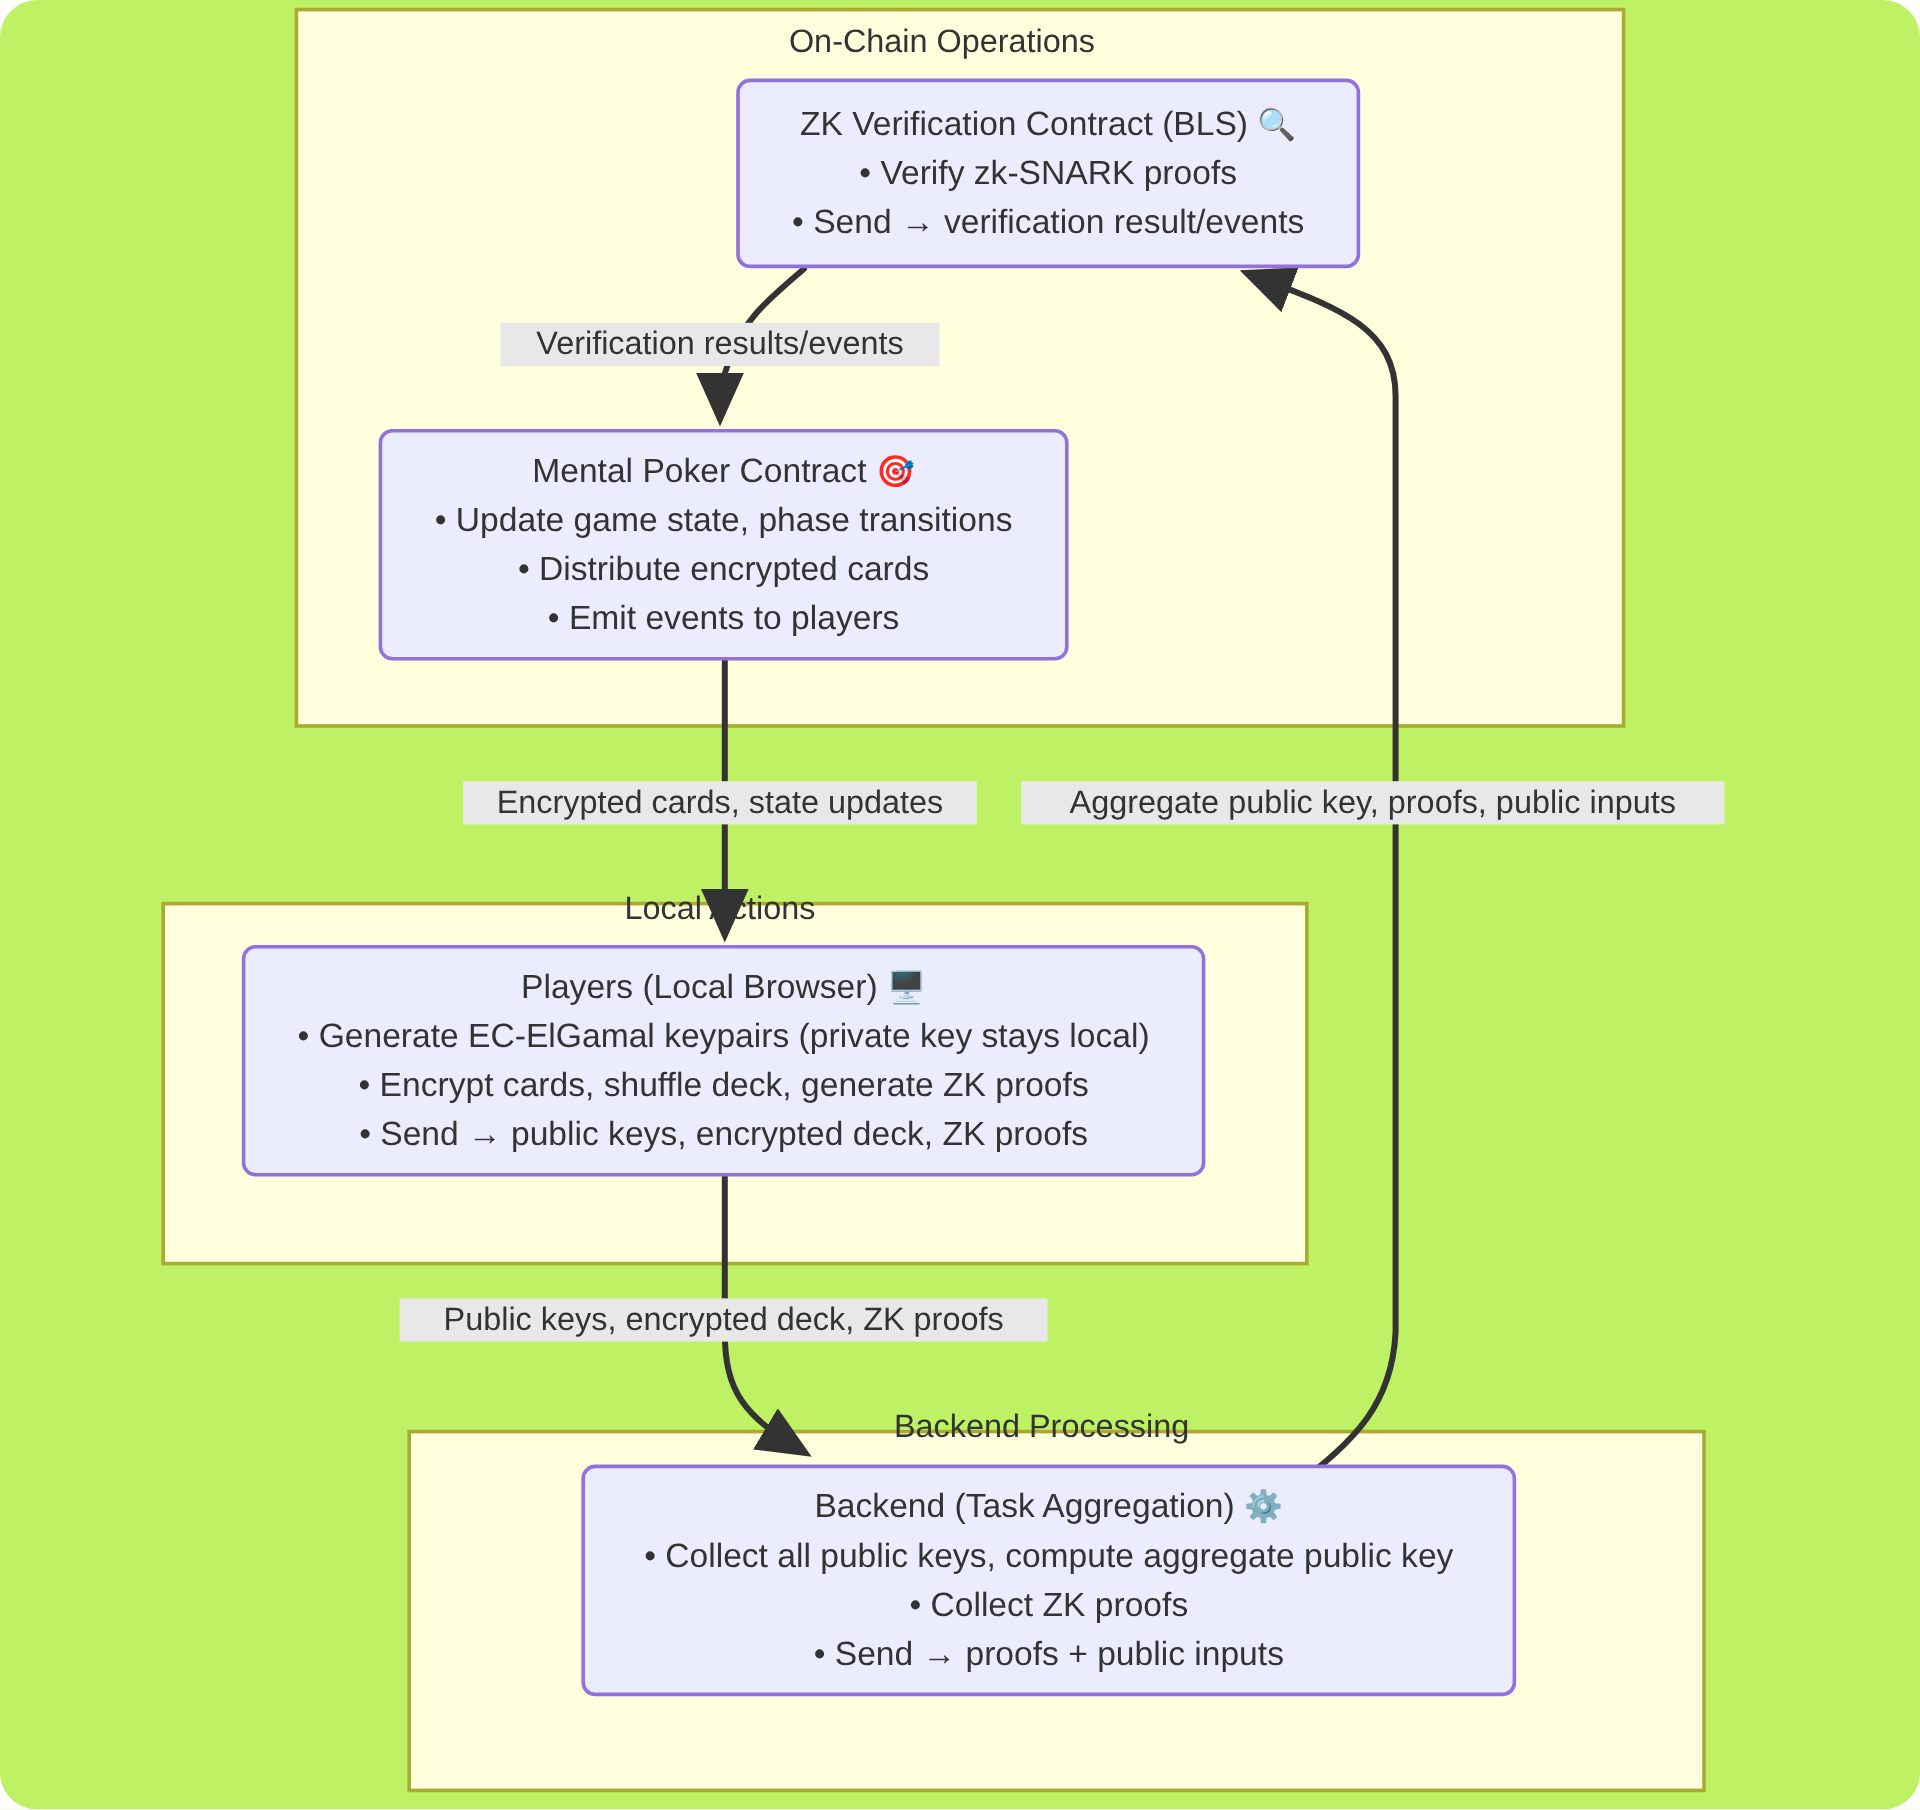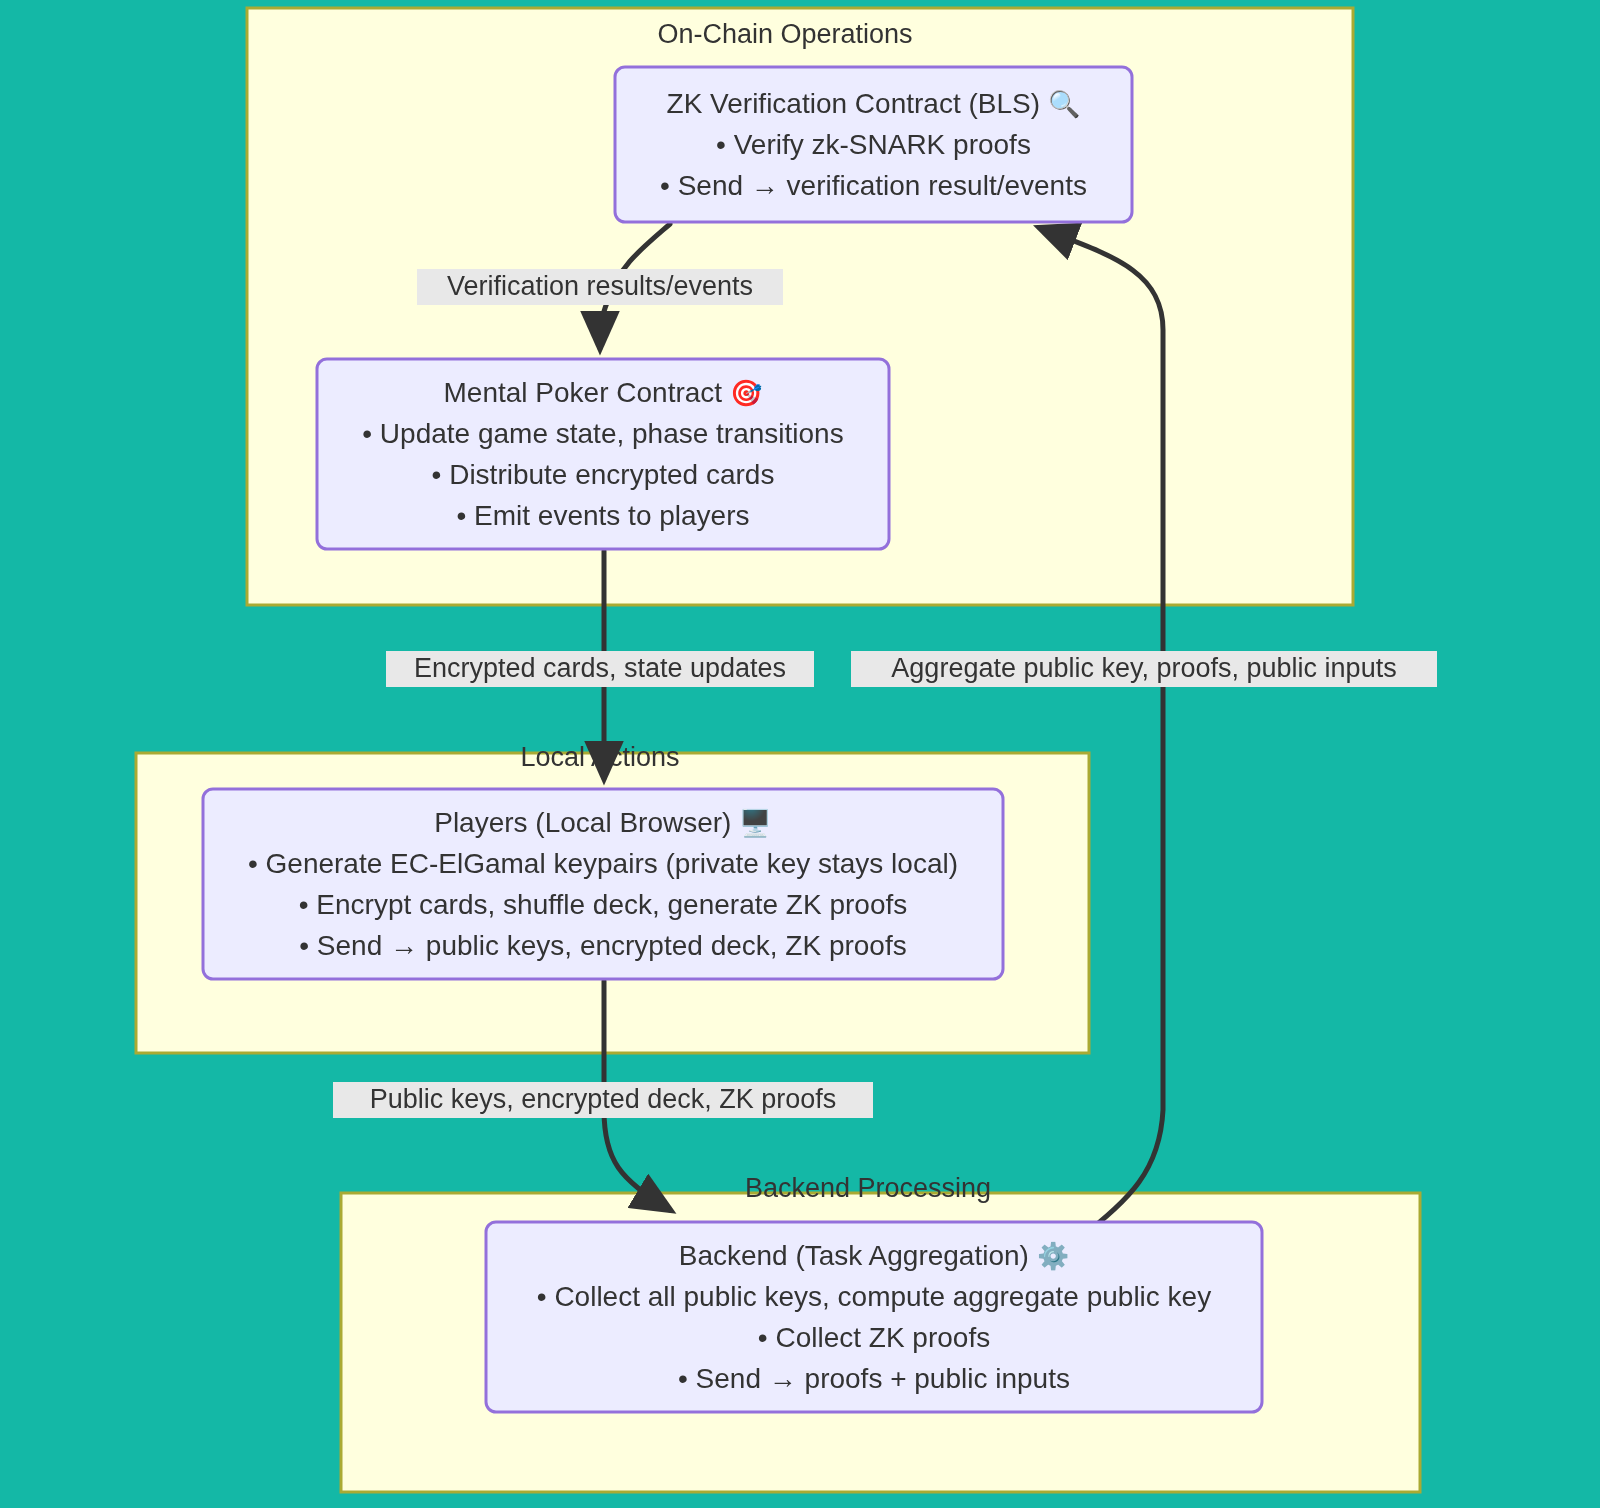--- a/index.html
+++ b/index.html
@@ -7,22 +7,23 @@
     padding: 0;
     background: #ffffff;
   }
   body {
     font-family: "Liberation Sans", sans-serif;
   }
   #canvas {
     position: relative;
     width: 1600px;
     height: 1508px;
-    background: #14b8a6;
+    background: #bef264;
     overflow: hidden;
+    border-radius: 31px;
   }
   svg#diagram {
     position: absolute;
     left: 0;
     top: 0;
     width: 1600px;
     height: 1508px;
   }
   .cluster-rect {
     fill: #ffffde;

